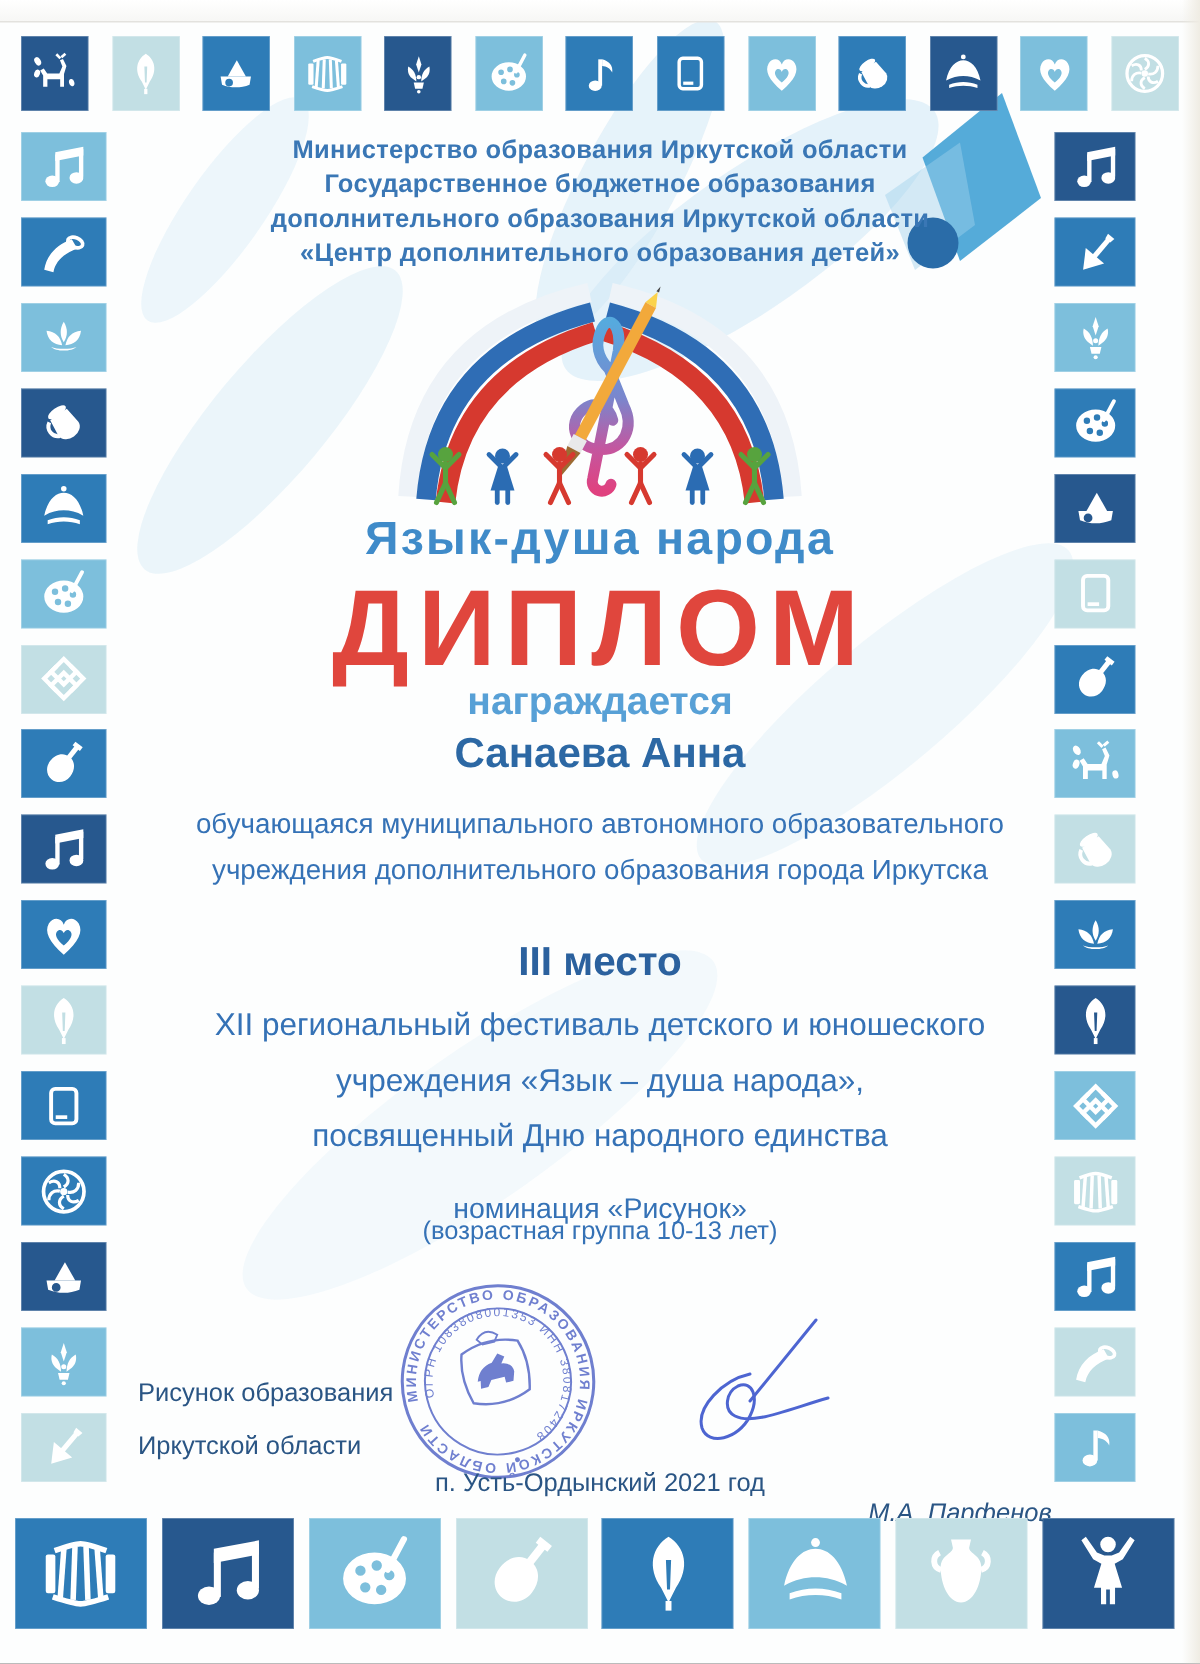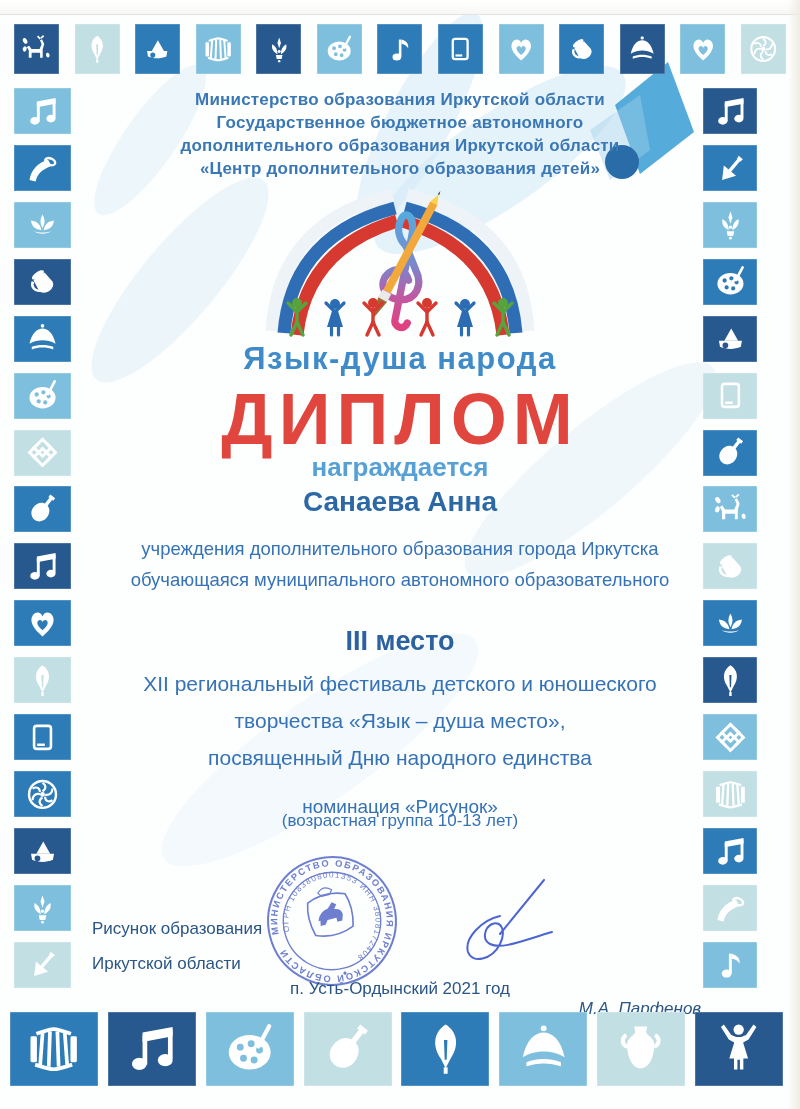--- a/index.html
+++ b/index.html
@@ -509,21 +509,21 @@
       <div class="tile" style="background: rgb(39, 88, 142);">
         <svg viewBox="0 0 24 24" fill="#fff">
           <circle cx="12" cy="4.3" r="2.1"></circle>
           <path d="M4.8 3.2 L6 2.2 L9 6.5 L11 7.3 L13 7.3 L15 6.5 L18 2.2 L19.2 3.2 L16 8.3 L13.8 9.5 L15.8 16 L13.9 16 L13.9 20.5 L12.5 20.5 L12.5 16.5 L11.5 16.5 L11.5 20.5 L10.1 20.5 L10.1 16 L8.2 16 L10.2 9.5 L8 8.3 Z"></path>
         </svg>
       </div>
     </div>
 
   <div class="abs ctext hdr z2">
     <div>Министерство образования Иркутской области</div>
-    <div>Государственное бюджетное автономного</div>
+    <div>Государственное бюджетное образования</div>
     <div>дополнительного образования Иркутской области</div>
     <div>«Центр дополнительного образования детей»</div>
   </div>
 
   <div class="abs logo-wrap z1">
     <svg viewBox="0 0 330 162" width="330" height="162">
       <defs>
         <linearGradient id="clefgrad" x1="0" y1="0" x2="0" y2="1">
           <stop offset="0" stop-color="#56aade"></stop>
           <stop offset="0.45" stop-color="#7a86cd"></stop>
@@ -617,29 +617,29 @@
       </g>
     </svg>
   </div>
 
   <div class="abs ctext diploma z2">ДИПЛОМ</div>
   <div class="abs ctext logo-title z2">Язык-душа народа</div>
   <div class="abs ctext awarded z2">награждается</div>
   <div class="abs ctext recipient z2">Санаева Анна</div>
 
   <div class="abs ctext desc z2">
+    <div>обучающаяся муниципального автономного образовательного</div>
     <div>учреждения дополнительного образования города Иркутска</div>
-    <div>обучающаяся муниципального автономного образовательного</div>
   </div>
 
   <div class="abs ctext place z2">III место</div>
 
   <div class="abs ctext event z2">
     <div>XII региональный фестиваль детского и юношеского</div>
-    <div>творчества «Язык – душа место»,</div>
+    <div>учреждения «Язык – душа народа»,</div>
     <div>посвященный Дню народного единства</div>
   </div>
 
   <div class="abs ctext nomination z2">номинация «Рисунок»</div>
   <div class="abs ctext age z2">(возрастная группа 10-13 лет)</div>
 
   <svg class="abs seal z2" viewBox="0 0 150 150">
     <defs>
       <path id="sealOuterPath" d="M 75 75 m -54 0 a 54 54 0 1 1 108 0 a 54 54 0 1 1 -108 0"></path>
       <path id="sealInnerPath" d="M 75 75 m -43 0 a 43 43 0 1 1 86 0 a 43 43 0 1 1 -86 0"></path>

